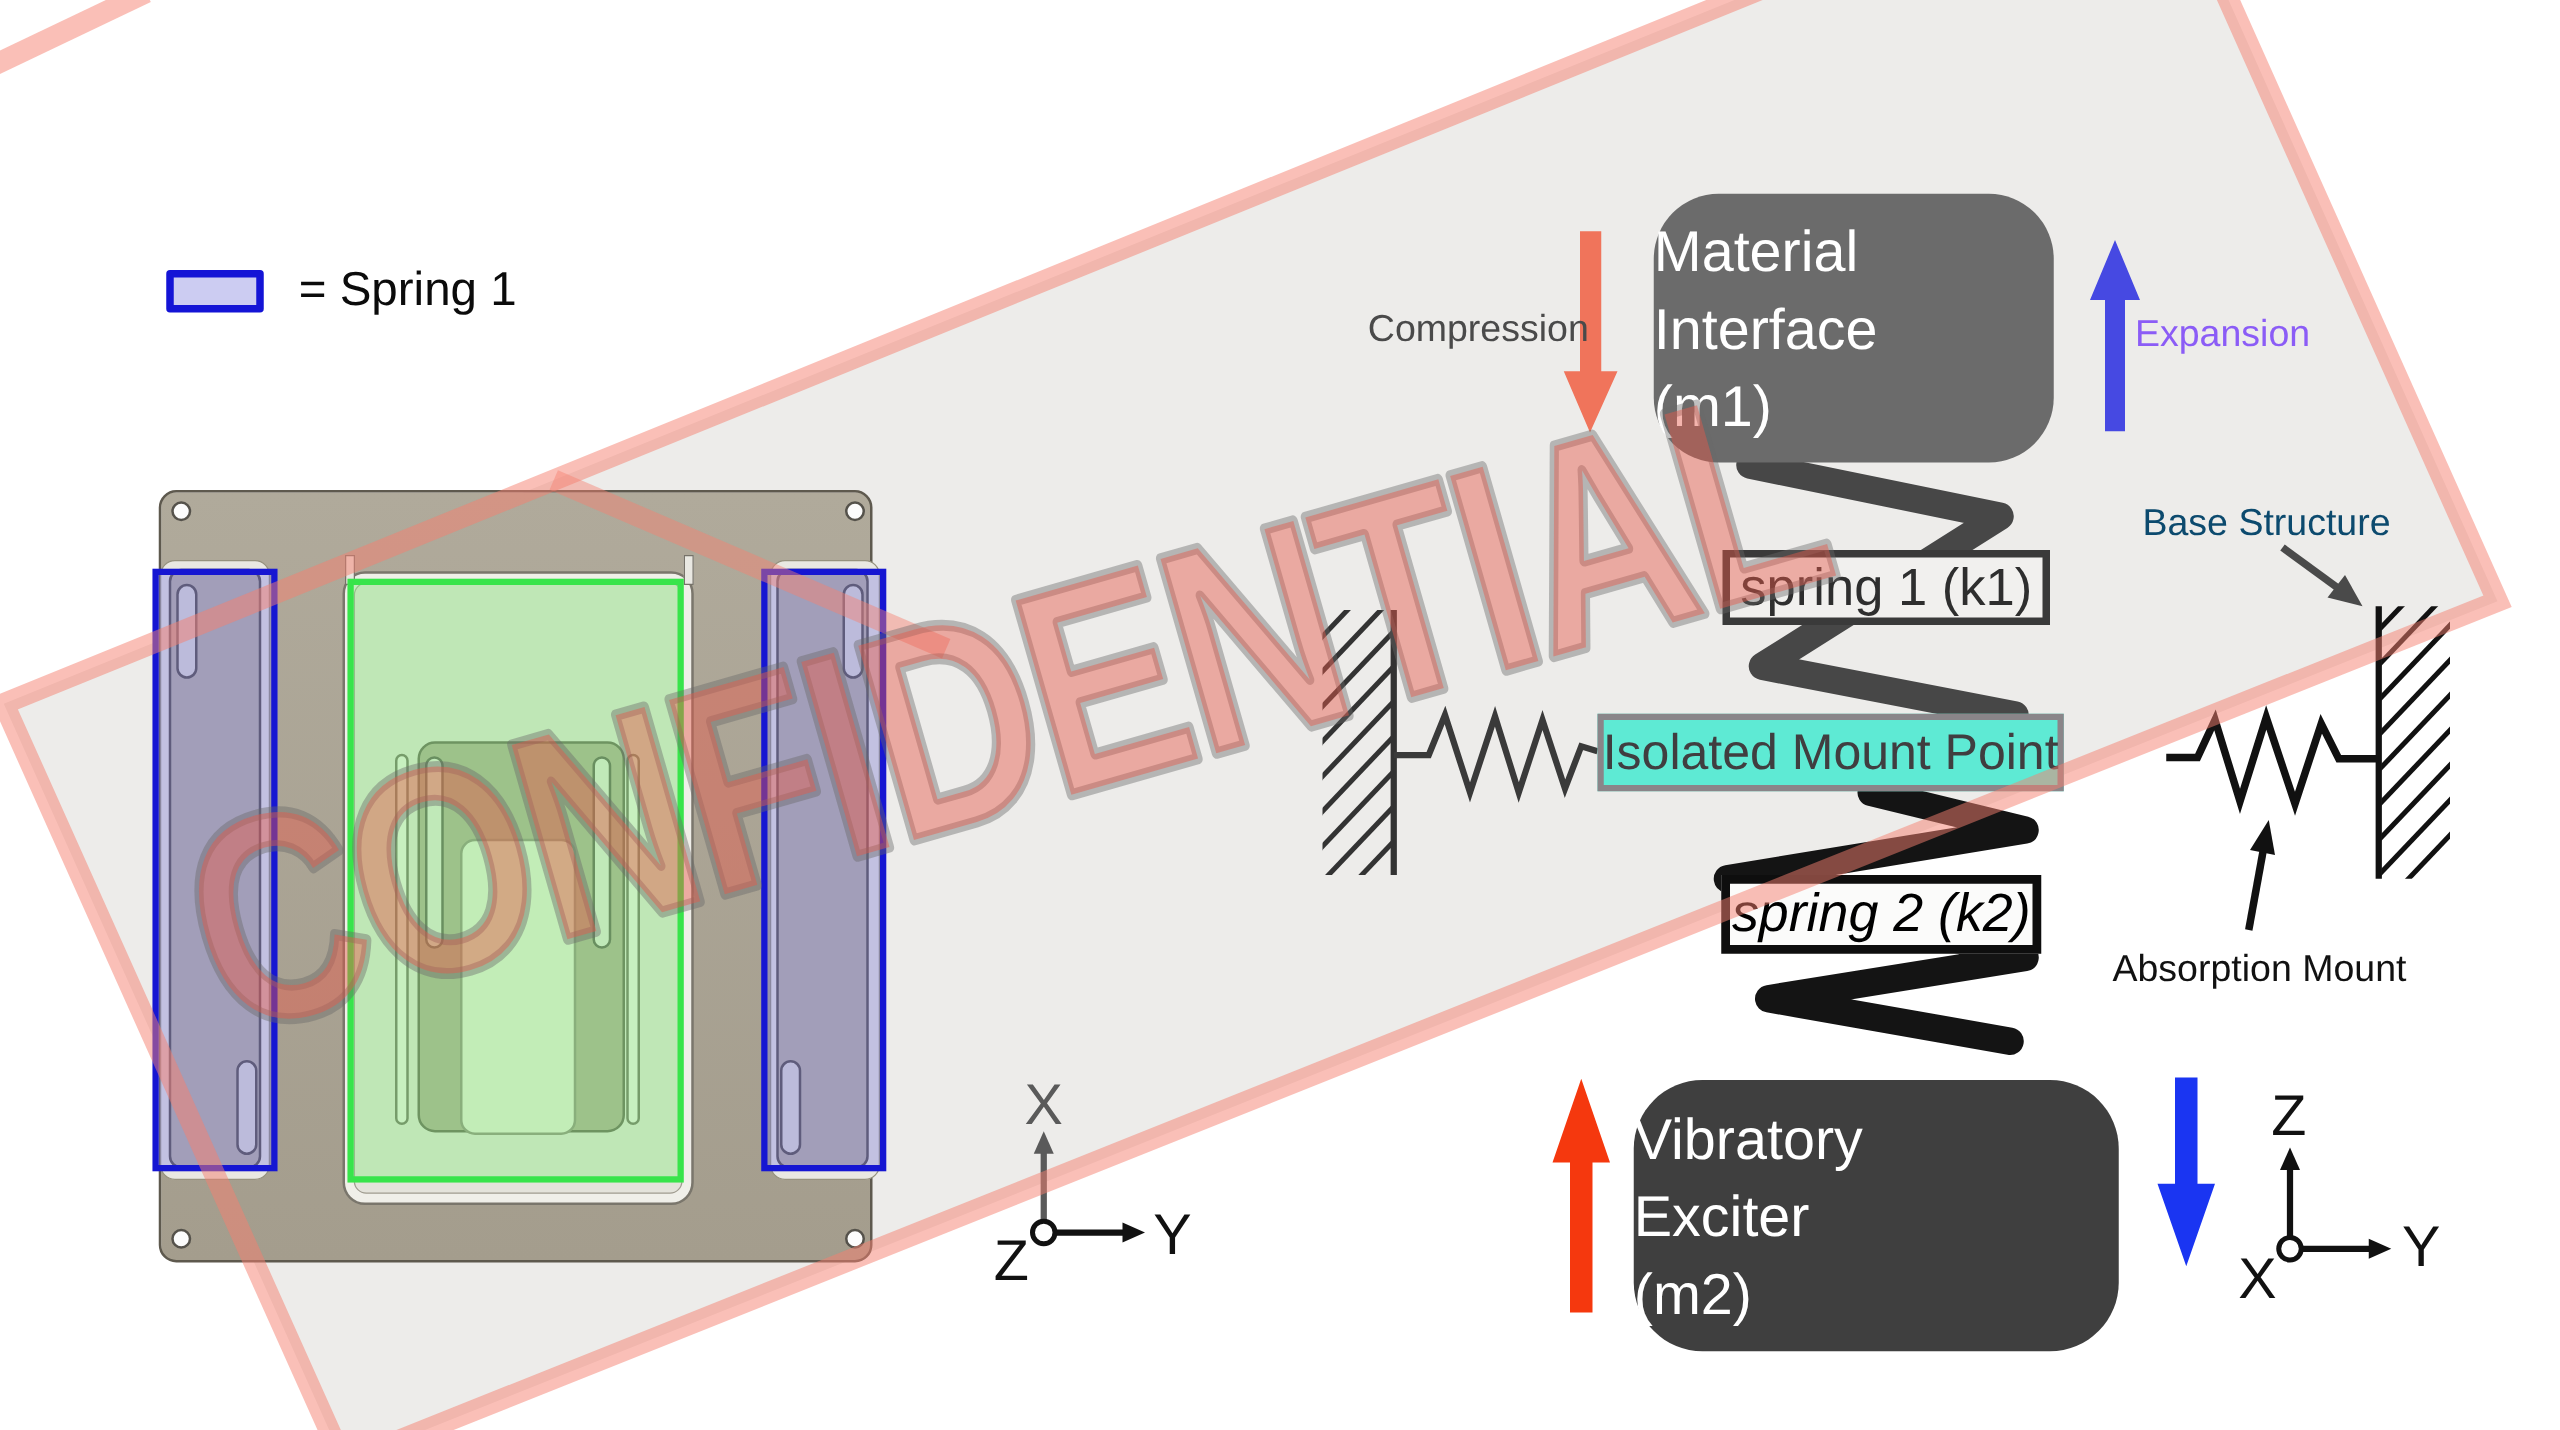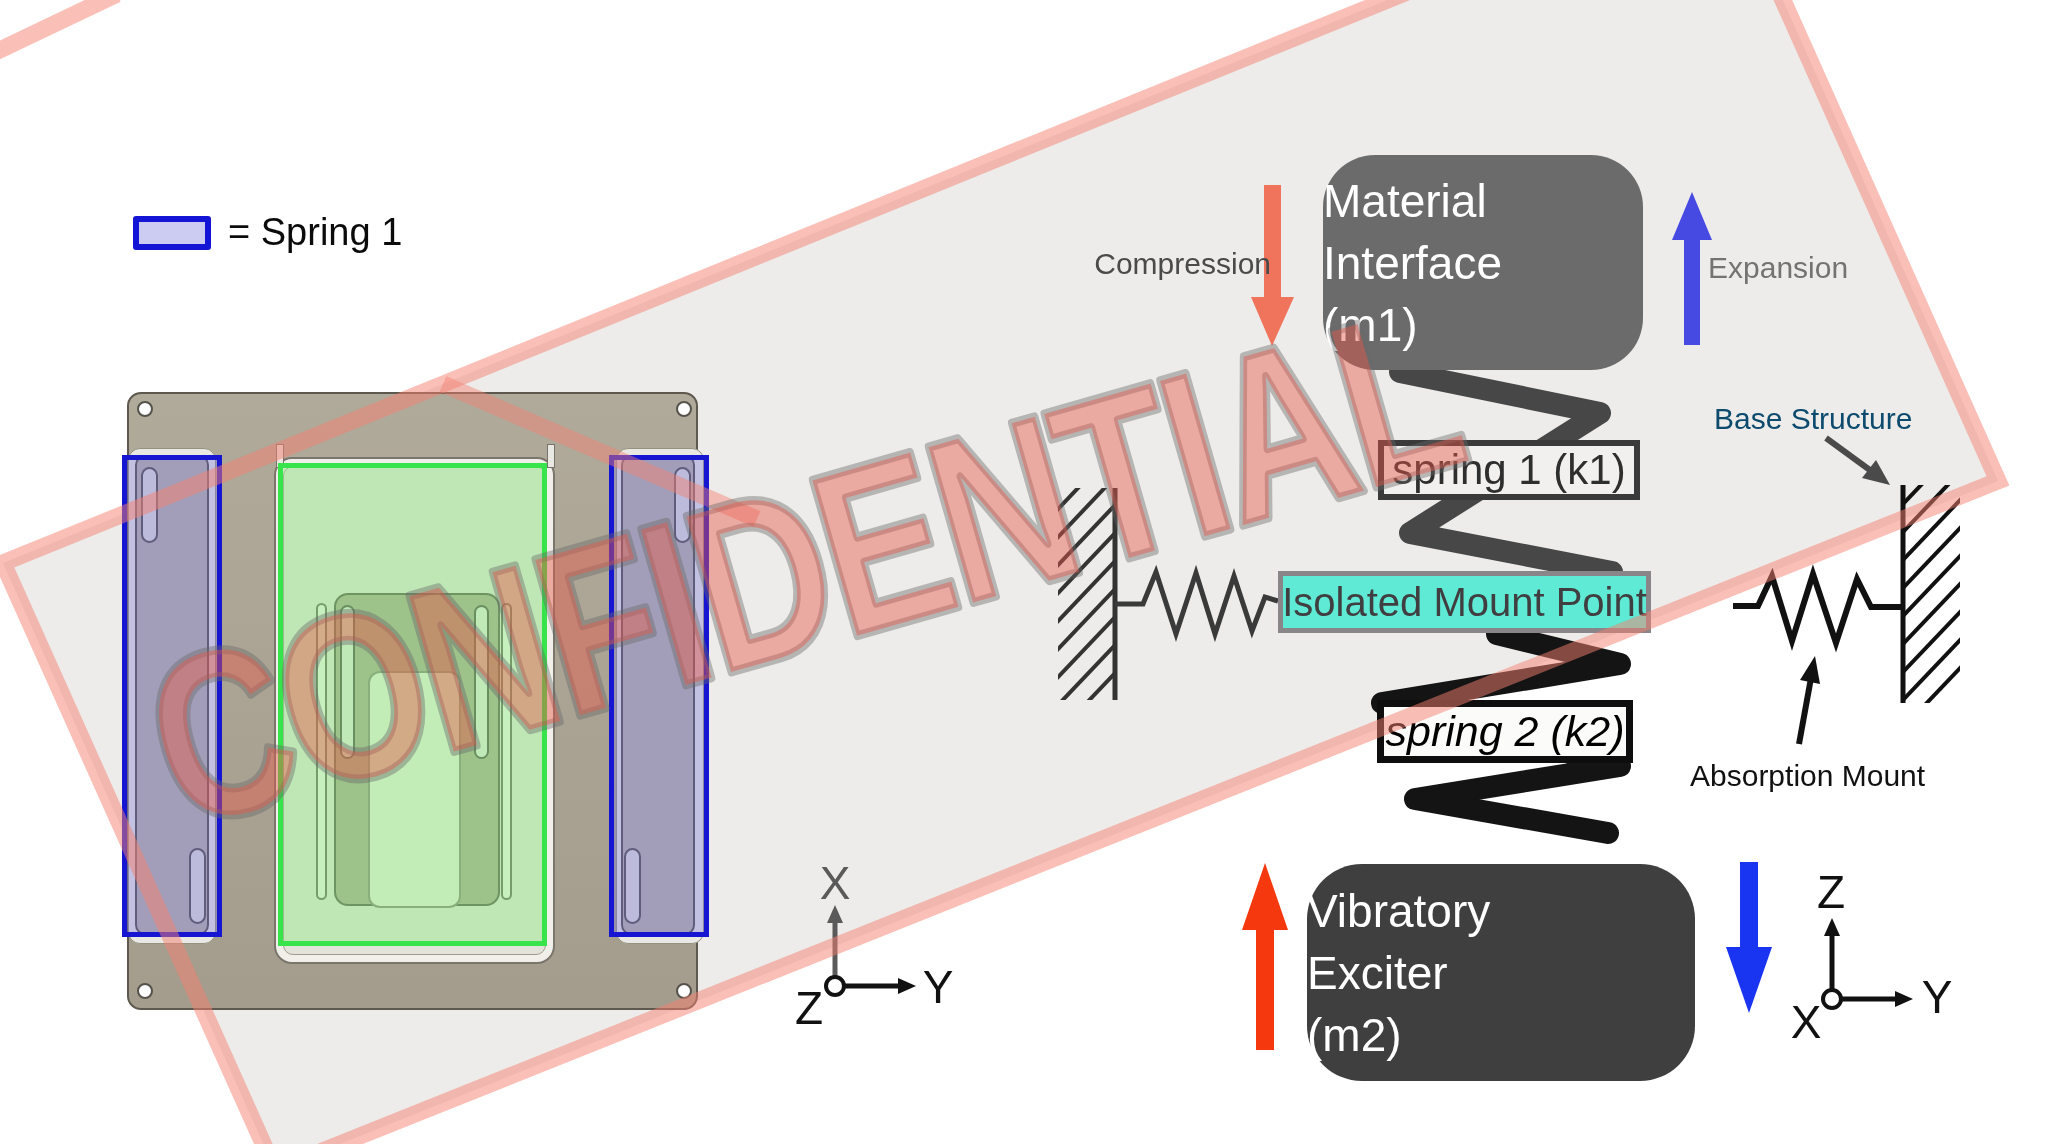--- a/index.html
+++ b/index.html
@@ -3,21 +3,21 @@
 <meta charset="utf-8">
 <style>
   html,body{margin:0;padding:0;background:#fff;}
   #stage{position:relative;width:2048px;height:1144px;overflow:hidden;background:#fff;
          font-family:"Liberation Sans",sans-serif;}
   #stage *{box-sizing:border-box;}
   .abs{position:absolute;}
   svg{position:absolute;left:0;top:0;overflow:visible;}
 
   
-  .legend-row{position:absolute;display:flex;align-items:center;gap:17px;}
+  .legend-row{position:absolute;display:flex;align-items:center;gap:28px;}
   .swatch{width:78px;height:34px;border-radius:3px;}
   .swatch.s1{background:#CCCCF2;border:6px solid #1414D6;}
   .swatch.s2{background:#D9F9DA;border:6px solid #3FE455;}
   .legend-label{font-size:38px;color:#0b0b0b;white-space:nowrap;}
 
   
   #plate{left:127px;top:392px;width:571px;height:618px;}
   .plate-part{position:absolute;}
 
   
@@ -178,21 +178,21 @@
   <div class="mass mass2">
     <div>Vibratory</div>
     <div>Exciter</div>
     <div>(m2)</div>
   </div>
   <div class="labelbox spring1-box">spring 1 (k1)</div>
   <div class="labelbox spring2-box">spring 2 (k2)</div>
   <div class="labelbox mount-box">Isolated Mount Point</div>
 
   <div class="anno" style="left:1056px;top:247px;width:215px;text-align:right;color:#4a4a4a;">Compression</div>
-  <div class="anno" style="left:1708px;top:251px;color:#737373;">Expansion</div>
+  <div class="anno" style="left:1708px;top:251px;color:#8b5cf6;">Expansion</div>
   <div class="anno" style="left:1714px;top:402px;">Base Structure</div>
   <div class="anno" style="left:1690px;top:759px;width:225px;text-align:center;color:#111;">Absorption Mount</div>
 
   <svg width="2048" height="1144">
     <polygon points="3,563 1722,-136 1998,481 275,1170" fill="none" stroke="rgba(246,128,112,0.50)" stroke-width="17"></polygon>
     <line x1="-15" y1="57" x2="117" y2="-6" stroke="rgba(246,128,112,0.50)" stroke-width="17"></line>
     <line x1="443" y1="384" x2="757" y2="519" stroke="rgba(246,128,112,0.45)" stroke-width="17"></line>
     <text id="wm-text" transform="translate(180,830) rotate(-16) scale(0.8,1)" fill="rgba(231,89,74,0.45)" stroke="rgba(105,105,105,0.42)" stroke-width="9" paint-order="stroke" stroke-linejoin="round">CONFIDENTIAL</text>
   </svg>
 

